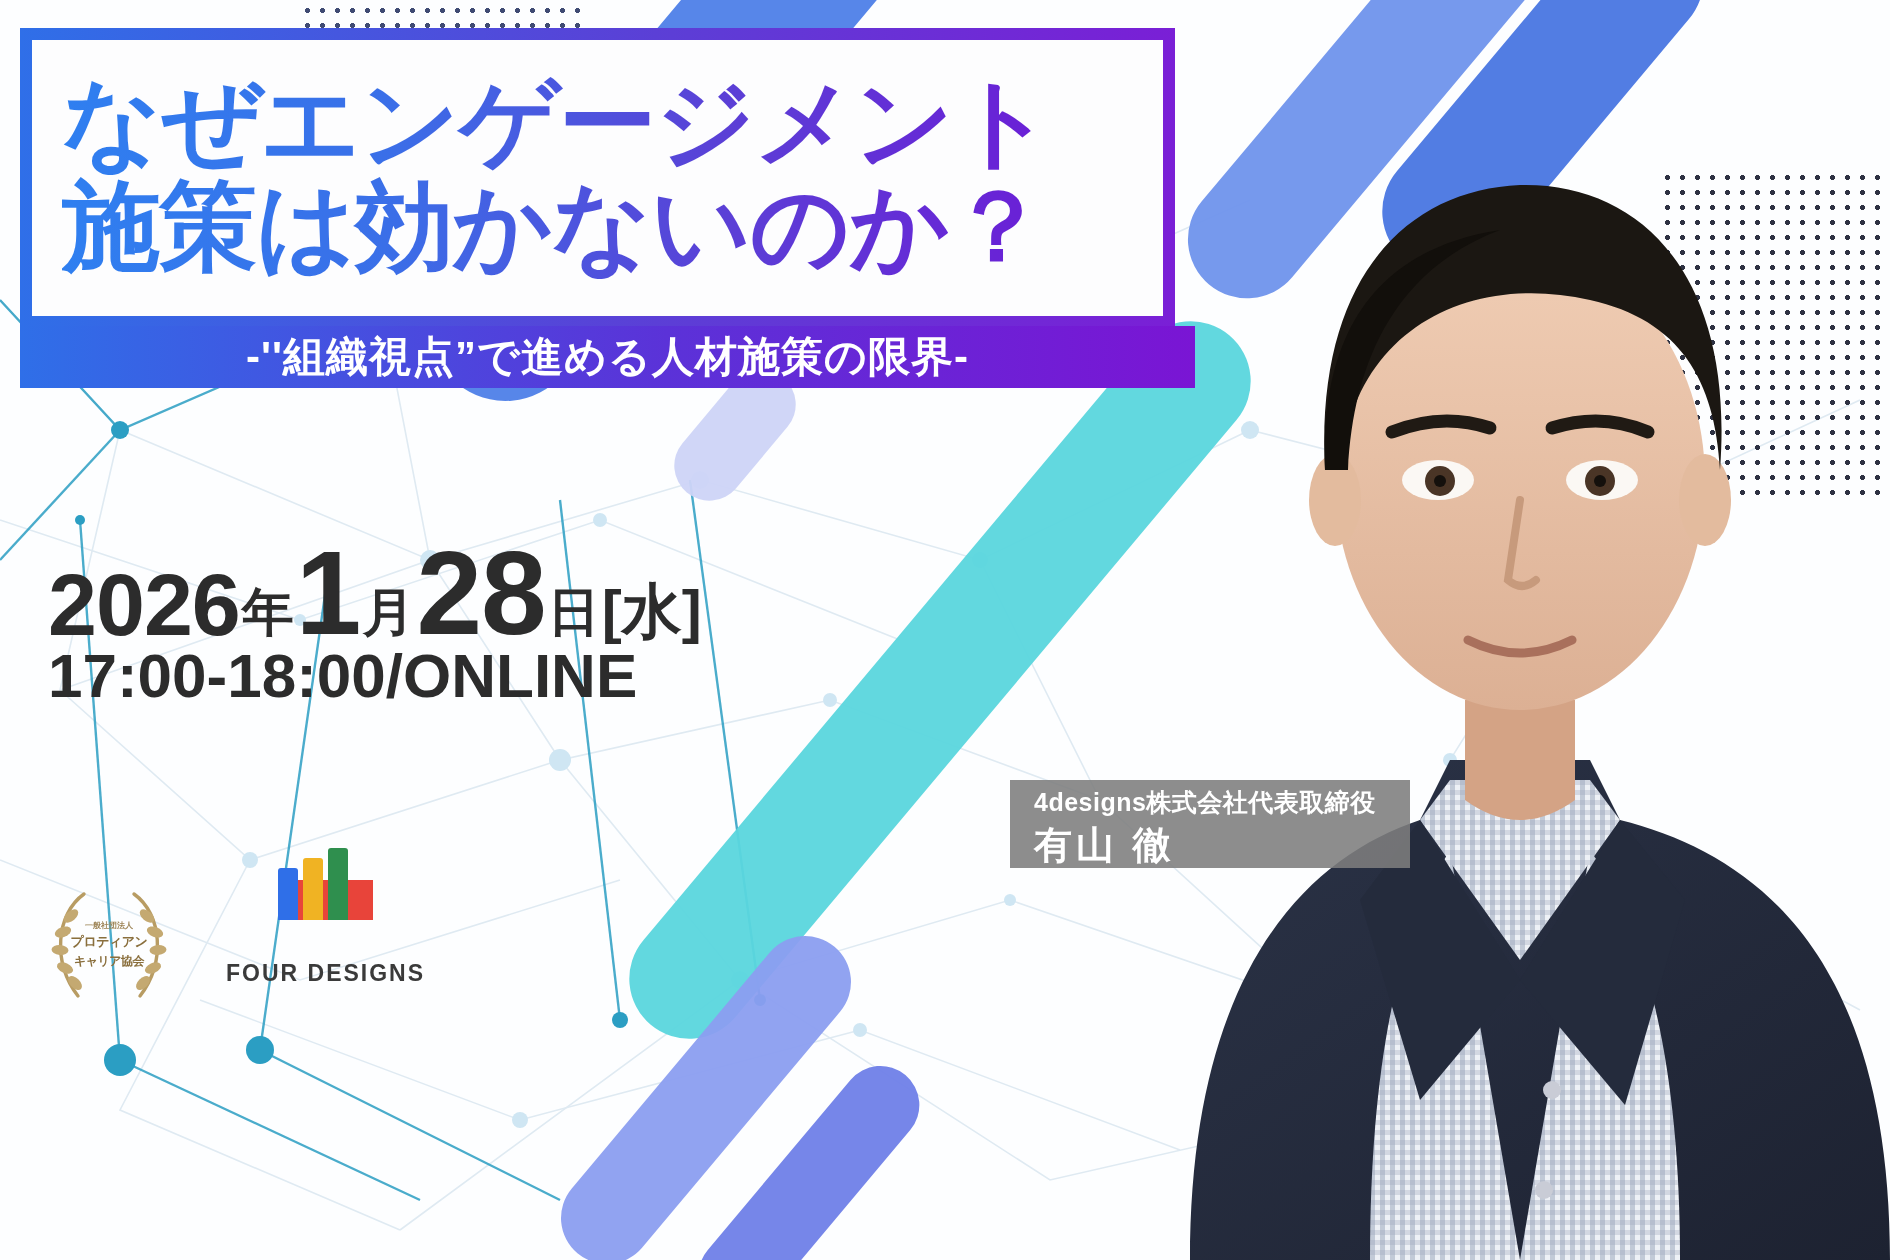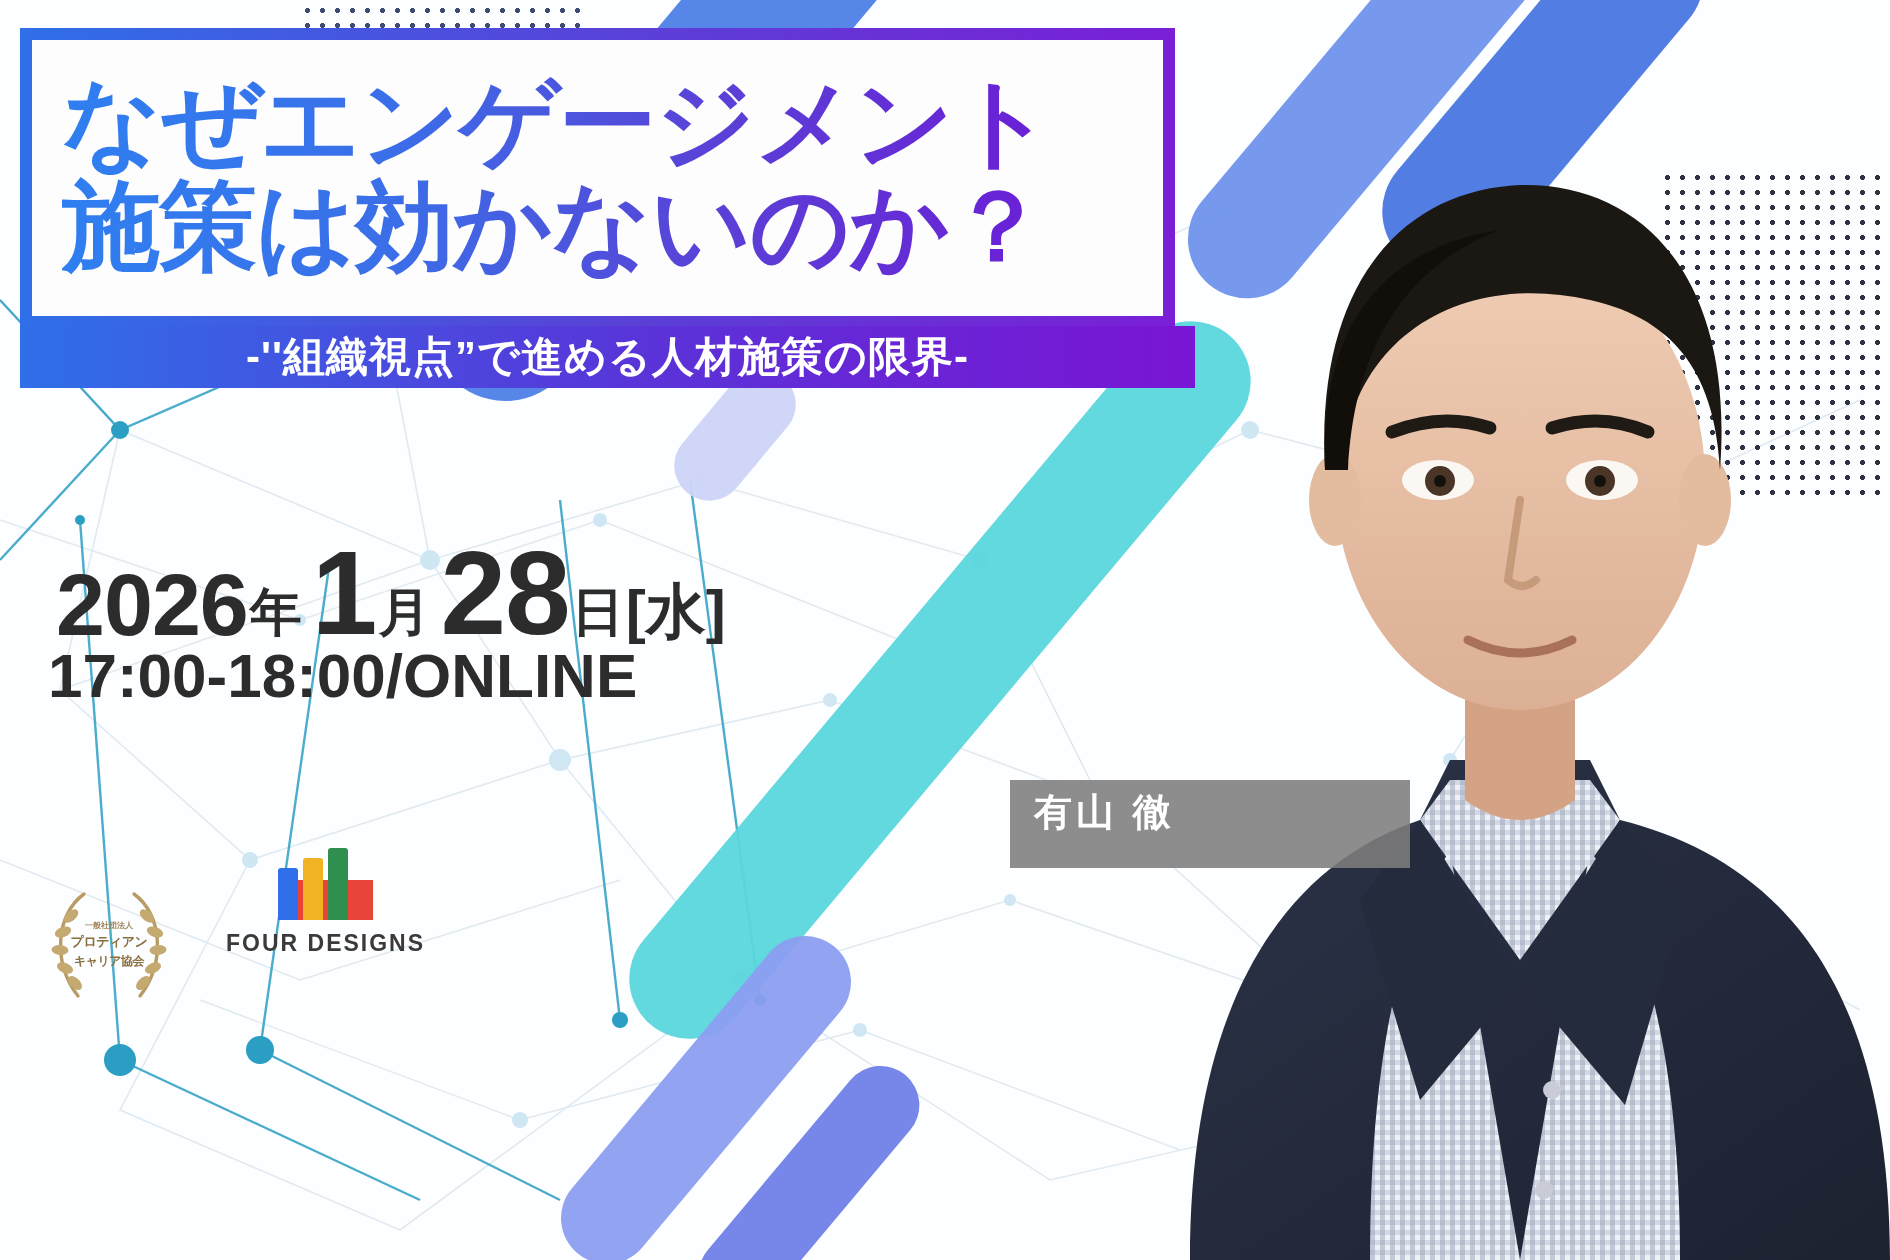--- a/index.html
+++ b/index.html
@@ -93,21 +93,21 @@
     color:#ffffff; font-weight:bold; font-size:42px; letter-spacing:1px;
     white-space:nowrap;
   }
 
   
   .date-row {
     position:absolute; left:48px; top:540px;
     display:flex; align-items:flex-end; color:#2c2c2c;
     white-space:nowrap;
   }
-  .d-num { font-size:88px; font-weight:bold; line-height:.92; letter-spacing:-1px;margin-left:8px; }
+  .d-num { font-size:88px; font-weight:bold; line-height:.92; letter-spacing:-1px; }
   .d-num.big { font-size:118px; line-height:.9; }
   .d-kanji { font-size:52px; font-weight:bold; line-height:1; padding:0 2px 8px 2px; }
   .d-dow { font-size:60px; font-weight:bold; line-height:1; padding-bottom:4px; }
 
   .time-row {
     position:absolute; left:48px; top:640px;
     font-size:62px; font-weight:bold; color:#2c2c2c; letter-spacing:0px;
     white-space:nowrap;
     text-align:right;
   }
@@ -131,21 +131,21 @@
   .laurel { position:relative; width:130px; height:130px; }
   .laurel svg { position:absolute; inset:0; }
   .laurel-txt {
     position:absolute; inset:0; display:flex; flex-direction:column;
     align-items:center; justify-content:center; gap:2px;
   }
   .laurel-txt .l1 { font-size:8px; color:#9d8456; font-weight:bold; }
   .laurel-txt .l2 { font-size:13px; color:#8a6f3d; font-weight:bold; letter-spacing:-.5px; }
   .laurel-txt .l3 { font-size:12px; color:#8a6f3d; font-weight:bold; letter-spacing:-.5px; }
 
-  .fd-logo { display:flex; flex-direction:column; align-items:center; }
+  .fd-logo { display:flex; flex-direction:column; align-items:center;gap:30px; }
   .fd-bars { display:flex; align-items:flex-end; gap:5px; height:72px; }
   .fd-bars span { width:20px; border-radius:3px 3px 0 0; display:block; }
   .fd-name { margin-top:10px; font-size:23px; font-weight:bold; color:#3a3a3a; letter-spacing:2px; }
 </style>
 </head>
 <body>
 
 <div id="stage">
 
   <svg class="bg-svg" viewBox="0 0 1890 1260" preserveAspectRatio="none">
@@ -286,20 +286,21 @@
     <span class="d-num big">1</span>
     <span class="d-kanji">月</span>
     <span class="d-num big">28</span>
     <span class="d-kanji">日</span>
     <span class="d-dow">[水]</span>
   </div>
 
   <div class="time-row">17:00-18:00/ONLINE</div>
 
   <div class="speaker-badge">
+    <div class="speaker-role">4designs株式会社代表取締役</div>
     <div class="speaker-name">有山 徹</div>
   </div>
 
   <div class="logos">
 
     <div class="laurel">
       <svg viewBox="0 0 130 130">
         <g stroke="#b89c63" stroke-width="3.4" fill="none" stroke-linecap="round">
           <path d="M40 14 C12 34 8 82 34 116"></path>
           <path d="M90 14 C118 34 122 82 96 116"></path>

